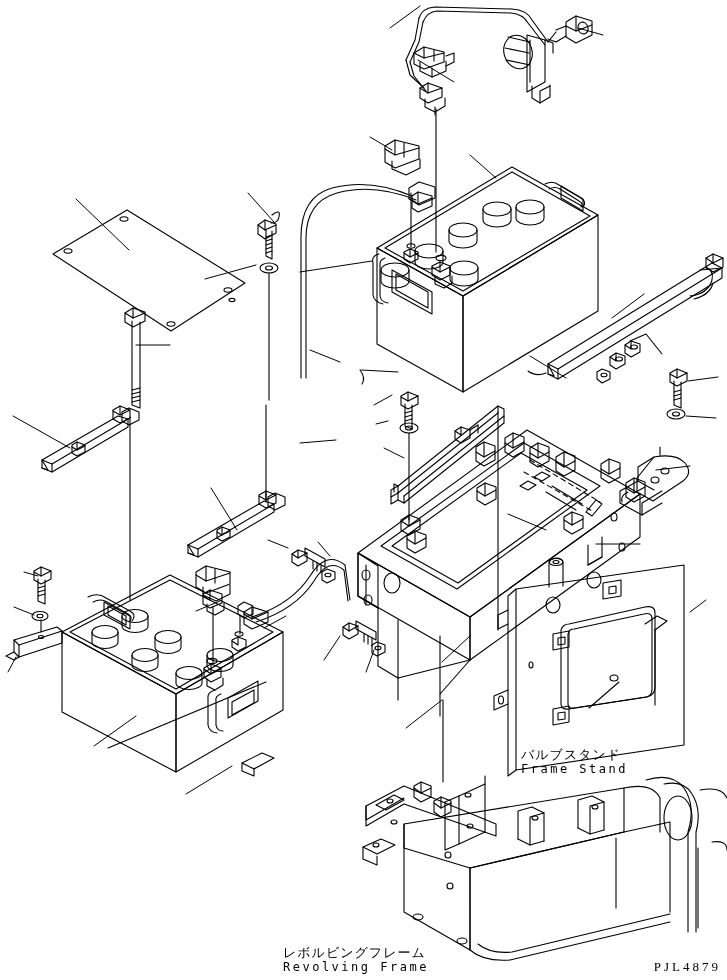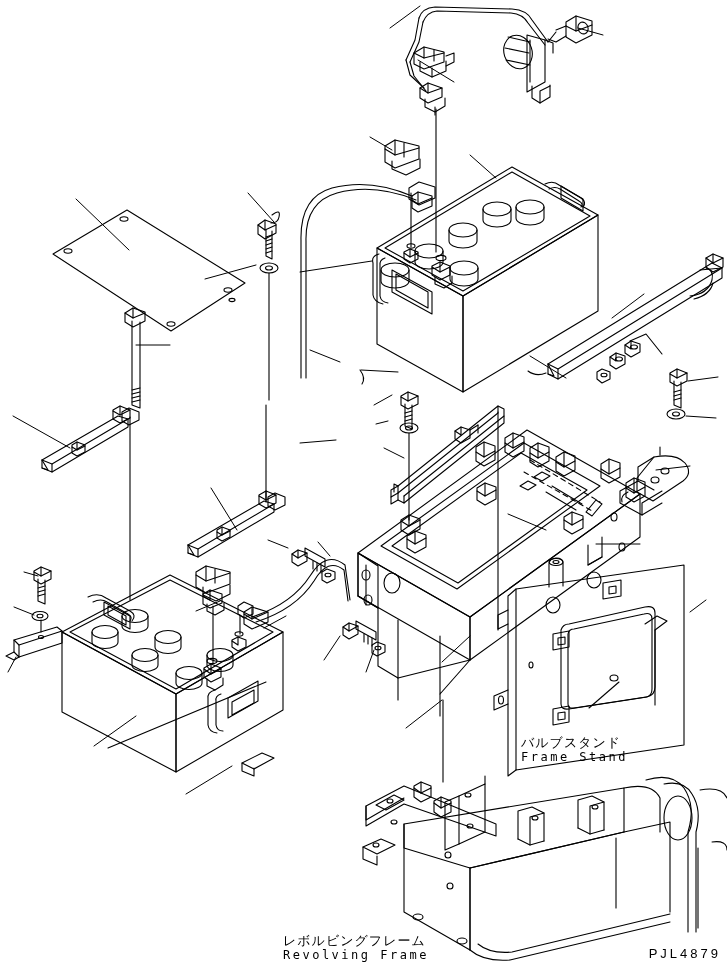--- a/index.html
+++ b/index.html
@@ -1,26 +1,26 @@
 <!DOCTYPE html>
 <html><head>
 <meta charset="utf-8">
 <title>PJL4879</title>
 <style>
   html,body{margin:0;padding:0;background:#ffffff;}
   body{width:727px;height:980px;overflow:hidden;
        font-family:"DejaVu Sans","Liberation Sans",sans-serif;}
   #sheet{position:relative;width:727px;height:980px;background:#fff;}
   #art{position:absolute;left:0;top:0;width:727px;height:980px;}
-  .lbl{position:absolute;white-space:nowrap;color:#000;}
+  .lbl{position:absolute;white-space:nowrap;color:#000;margin-top:12px;}
   .jp{font-family:"DejaVu Sans",sans-serif;font-size:13px;letter-spacing:1px;}
   .en{font-family:"DejaVu Sans Mono","Liberation Mono",monospace;
       font-size:12px;letter-spacing:2.5px;}
-  .dwg{position:absolute;right:6px;bottom:19px;
-       font-family:Liberation Sans, sans-serif;
+  .dwg{position:absolute;right:6px;bottom:5px;
+       font-family:Liberation Serif, serif;
        font-size:13px;letter-spacing:3px;color:#000;}
   #lbl-valve{left:521px;top:735px;}
   #lbl-frame{left:283px;top:933px;}
   .lbl .jp{display:block;line-height:15px;}
   .lbl .en{display:block;line-height:15px;}
 </style>
 </head>
 <body>
 
 <div id="sheet">

